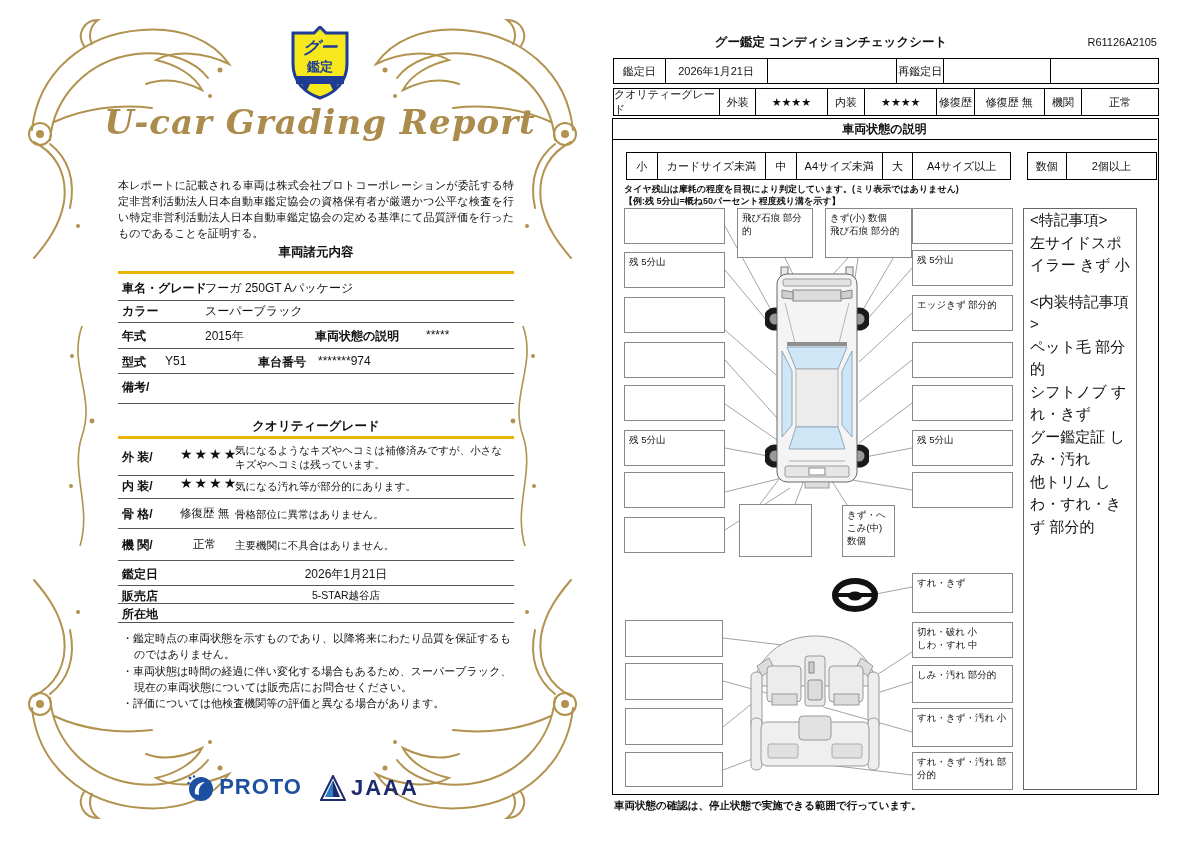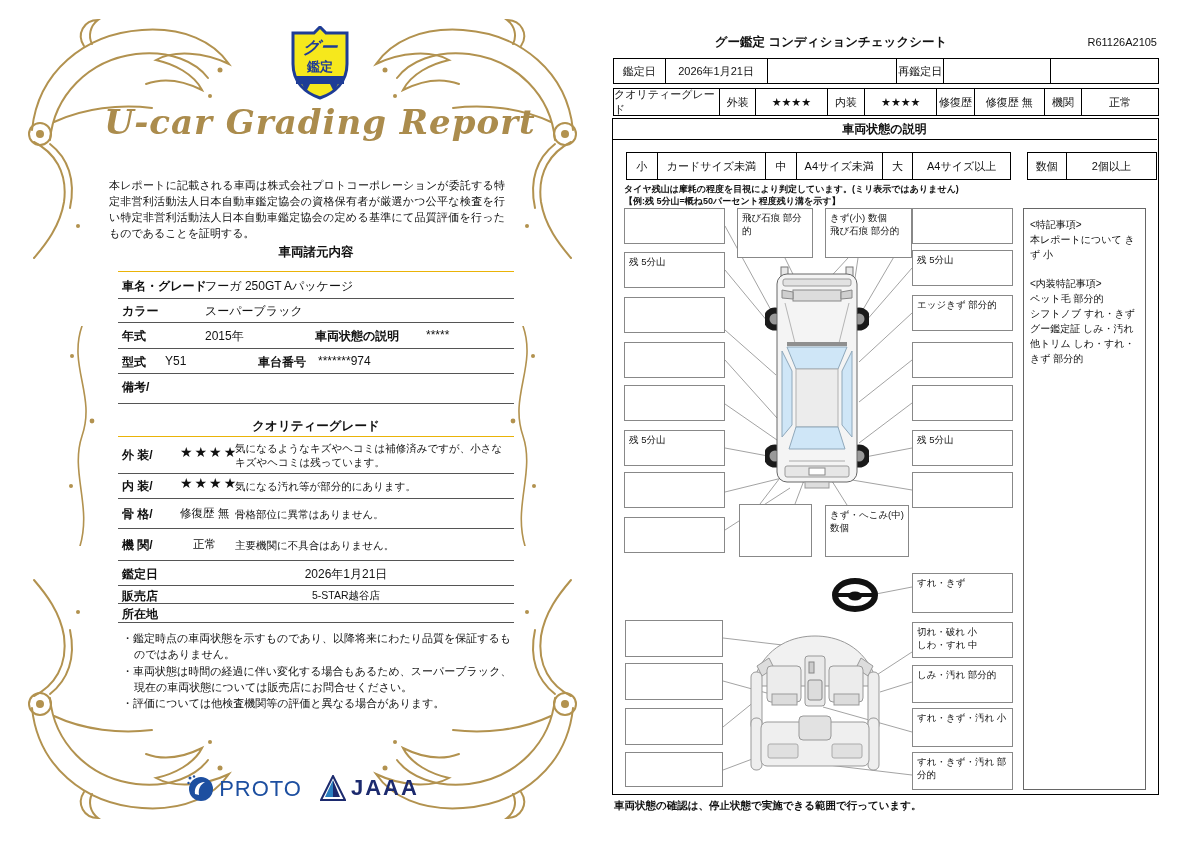--- a/index.html
+++ b/index.html
@@ -7,55 +7,55 @@
        font-family:"Liberation Sans","DejaVu Sans",sans-serif;color:#111;}
   .abs{position:absolute;}
   
   .page-left{position:absolute;left:30px;top:18px;width:545px;height:812px;}
   .corner{position:absolute;pointer-events:none;}
   .report-title{position:absolute;left:40px;top:84px;width:500px;text-align:center;
     font-family:"DejaVu Serif","Liberation Serif",serif;font-style:italic;font-weight:bold;
     font-size:34px;color:#ab8c4d;letter-spacing:1px;}
   .cert-label{position:absolute;left:40px;top:134px;width:500px;text-align:center;
     font-size:13px;font-weight:bold;}
-  .intro{position:absolute;left:79px;top:160px;width:396px;font-size:11px;line-height:1.45;
+  .intro{position:absolute;left:88px;top:160px;width:396px;font-size:11px;line-height:1.45;
     text-align:justify;}
   .sec-title{position:absolute;left:88px;width:396px;text-align:center;font-size:12.5px;font-weight:bold;}
   .srow{position:absolute;left:88px;width:396px;border-bottom:1px solid #555;}
-  .srow.first{border-top:1px solid #eab308;}
+  .srow.first{border-top:3px solid #eab308;}
   .lbl{position:absolute;font-size:12px;font-weight:600;}
   .val{position:absolute;font-size:12px;}
   .stars{font-size:14px;letter-spacing:2px;font-weight:bold;}
   .qdesc{position:absolute;left:205px;width:277px;font-size:10.5px;line-height:1.35;}
   .ival{position:absolute;left:150px;width:332px;text-align:center;font-size:11.5px;}
   .about{position:absolute;left:92px;width:400px;font-size:11px;line-height:1.48;}
   .about .itm{text-indent:-12px;padding-left:12px;}
   .logo-row{position:absolute;left:0;top:756px;width:545px;display:flex;justify-content:center;
     align-items:center;gap:18px;}
-  .logo-proto{display:flex;align-items:flex-end;gap:5px;font-weight:normal;font-size:22px;
+  .logo-proto{display:flex;align-items:flex-start;gap:5px;font-weight:bold;font-size:22px;
     color:#1d4fa0;letter-spacing:1px;}
   .logo-jaaa{display:flex;align-items:center;gap:5px;font-weight:bold;font-size:22px;
     color:#1c2a6e;letter-spacing:2px;}
   
   .page-right{position:absolute;left:600px;top:30px;width:560px;height:800px;font-size:11px;}
   .sheet-title{position:absolute;left:13px;top:4px;width:436px;text-align:center;
     font-size:12.5px;font-weight:bold;}
   .sheet-ref{position:absolute;left:420px;top:6px;width:137px;text-align:right;font-size:11px;}
   .tbl{position:absolute;display:flex;border:1px solid #000;background:#fff;}
   .tbl .c{border-right:1px solid #000;display:flex;align-items:center;justify-content:center;
     font-size:11px;overflow:hidden;}
   .tbl .c:last-child{border-right:none;}
   .bigbox{position:absolute;left:12px;top:88px;width:545px;height:675px;border:1.2px solid #000;}
   .bigbox-title{position:absolute;left:12px;top:88px;width:545px;height:22px;line-height:22px;
     text-align:center;font-weight:bold;font-size:12px;border-bottom:1px solid #000;box-sizing:border-box;}
   .tire-note{position:absolute;font-size:9px;font-weight:bold;line-height:1.3;}
   .dbox{position:absolute;border:1px solid #888;background:#fff;font-size:9.5px;
     padding:3px 4px;box-sizing:border-box;white-space:pre-line;line-height:1.35;}
-  .notesbox{position:absolute;left:423px;top:178px;width:123px;height:582px;border:1.5px solid #666;
-    background:#fff;font-size:10px;line-height:1.5;padding:8px 6px;box-sizing:border-box;}
+  .notesbox{position:absolute;left:423px;top:178px;width:114px;height:582px;border:1.5px solid #666;
+    background:#fff;font-size:15px;line-height:1.5;padding:0 6px;box-sizing:border-box;}
   .sheet-footer{position:absolute;left:14px;top:769px;font-size:10.5px;font-weight:bold;}
   .leader{position:absolute;left:0;top:0;width:560px;height:800px;pointer-events:none;}
 </style>
 </head>
 <body>
 
 <svg width="0" height="0" style="position:absolute">
   <defs>
     <g id="flr" stroke="#b2924f" fill="none" stroke-width="2" stroke-linecap="round">
       <path d="M8,118 C14,60 60,22 118,18 C160,15 190,30 205,52 C180,40 150,38 132,48 C150,52 170,62 178,78 C158,68 138,66 122,72"></path>
@@ -347,37 +347,37 @@
   <div class="dbox" style="left:312px;top:265px;width:101px;height:36px">エッジきず 部分的</div>
   <div class="dbox" style="left:312px;top:312px;width:101px;height:36px"></div>
   <div class="dbox" style="left:312px;top:355px;width:101px;height:36px"></div>
   <div class="dbox" style="left:312px;top:400px;width:101px;height:36px">残 5分山</div>
   <div class="dbox" style="left:312px;top:442px;width:101px;height:36px"></div>
 
   <div class="dbox" style="left:137px;top:178px;width:76px;height:50px">飛び石痕 部分的</div>
   <div class="dbox" style="left:225px;top:178px;width:87px;height:50px">きず(小) 数個
 飛び石痕 部分的</div>
   <div class="dbox" style="left:139px;top:474px;width:73px;height:53px"></div>
-  <div class="dbox" style="left:225px;top:475px;width:84px;height:52px">きず・へこみ(中) 数個</div>
+  <div class="dbox" style="left:242px;top:475px;width:53px;height:52px">きず・へこみ(中) 数個</div>
 
   <div class="dbox" style="left:25px;top:590px;width:98px;height:37px"></div>
   <div class="dbox" style="left:25px;top:633px;width:98px;height:37px"></div>
   <div class="dbox" style="left:25px;top:678px;width:98px;height:37px"></div>
   <div class="dbox" style="left:25px;top:722px;width:98px;height:35px"></div>
 
   <div class="dbox" style="left:312px;top:543px;width:101px;height:40px">すれ・きず</div>
   <div class="dbox" style="left:312px;top:592px;width:101px;height:36px">切れ・破れ 小
 しわ・すれ 中</div>
   <div class="dbox" style="left:312px;top:635px;width:101px;height:38px">しみ・汚れ 部分的</div>
   <div class="dbox" style="left:312px;top:678px;width:101px;height:39px">すれ・きず・汚れ 小</div>
   <div class="dbox" style="left:312px;top:722px;width:101px;height:38px">すれ・きず・汚れ 部分的</div>
 
   <div class="notesbox">
     <div>&lt;特記事項&gt;</div>
-    <div>本レポートについて きず 小</div>
+    <div>左サイドスポイラー きず 小</div>
     <div style="height:14px"></div>
     <div>&lt;内装特記事項&gt;</div>
     <div>ペット毛 部分的</div>
     <div>シフトノブ すれ・きず</div>
     <div>グー鑑定証 しみ・汚れ</div>
     <div>他トリム しわ・すれ・きず 部分的</div>
   </div>
 
   <div class="sheet-footer">車両状態の確認は、停止状態で実施できる範囲で行っています。</div>
 </div>

